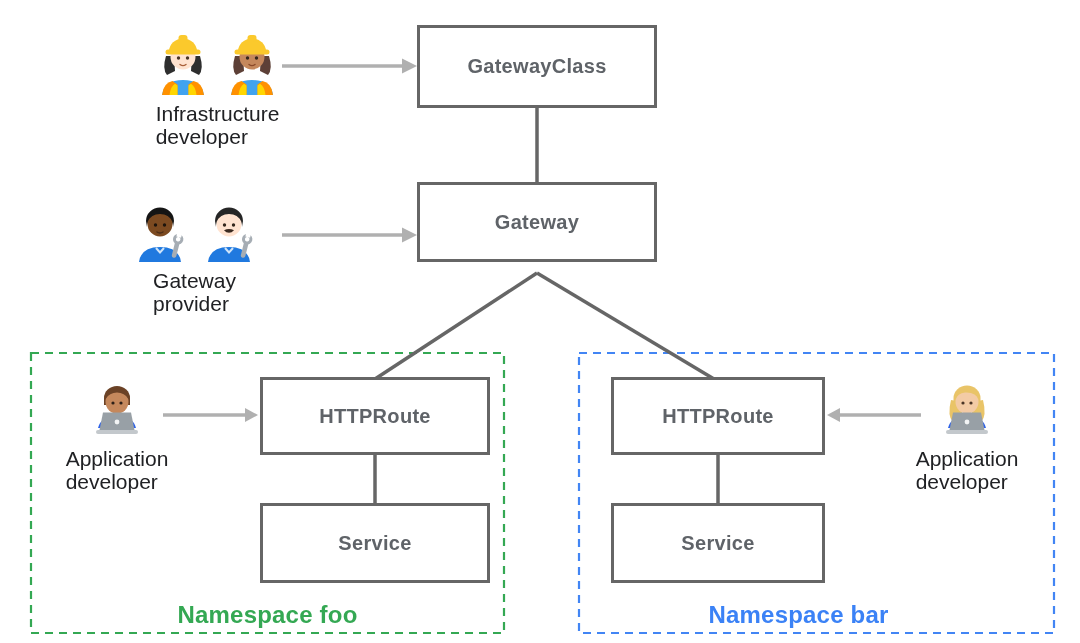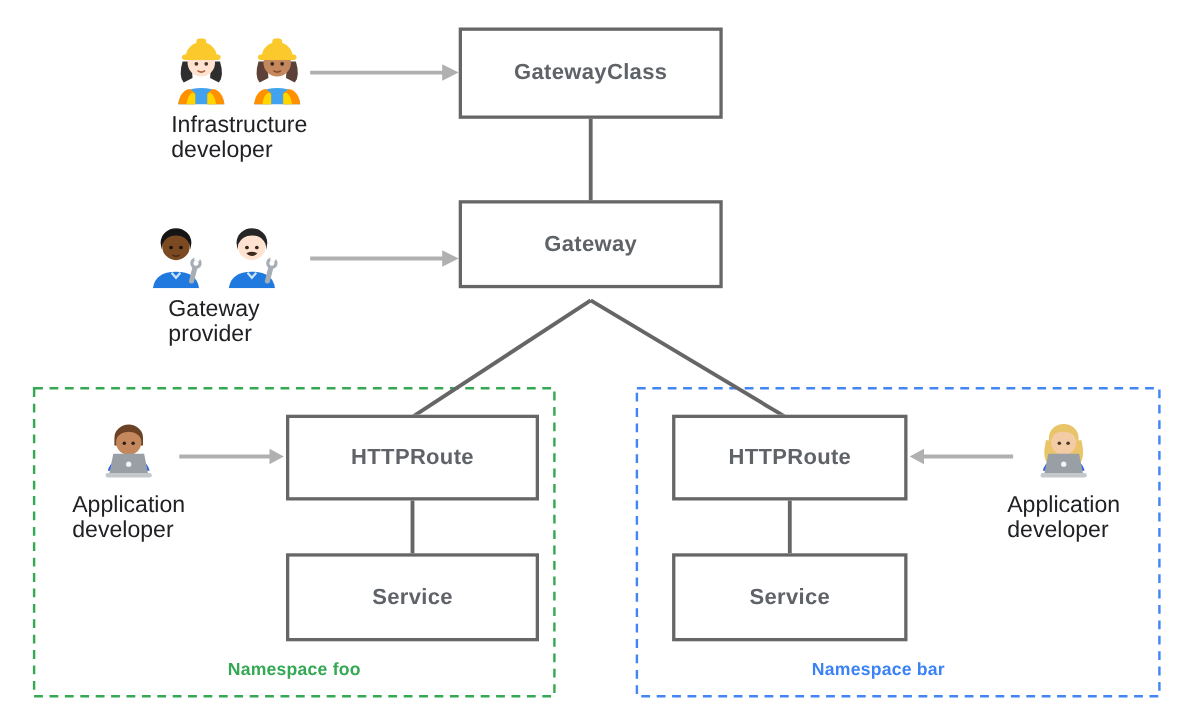--- a/index.html
+++ b/index.html
@@ -8,21 +8,21 @@
   .overlay{position:absolute;left:0;top:0;width:1080px;height:643px;pointer-events:none;}
   .node{position:absolute;background:#fff;border:3px solid #666666;display:flex;
         align-items:center;justify-content:center;font-size:20px;font-weight:700;
         color:#5f6368;letter-spacing:.3px;box-sizing:border-box;}
   .node-gatewayclass{left:417px;top:25px;width:240px;height:83px;}
   .node-gateway{left:417px;top:182px;width:240px;height:80px;}
   .node-httproute-foo{left:260px;top:377px;width:230px;height:78px;}
   .node-service-foo{left:260px;top:503px;width:230px;height:80px;}
   .node-httproute-bar{left:611px;top:377px;width:214px;height:78px;}
   .node-service-bar{left:611px;top:503px;width:214px;height:80px;}
-  .ns-label{position:absolute;text-align:center;font-size:16px;font-weight:700;letter-spacing:.2px;}
+  .ns-label{position:absolute;text-align:center;font-size:24px;font-weight:700;letter-spacing:.2px;}
   .ns-label-foo{left:30px;top:601px;width:475px;color:#34a853;}
   .ns-label-bar{left:560px;top:601px;width:477px;color:#3b82f6;}
   .persona{position:absolute;display:flex;flex-direction:column;align-items:center;gap:7px;}
   .persona .icons{display:flex;gap:9px;align-items:flex-end;}
   .plabel{font-size:21px;line-height:23px;color:#202124;text-align:left;}
   .persona-infra{left:120px;top:27px;width:195px;}
   .persona-cluster{left:97px;top:194px;width:195px;}
   .persona-devfoo{left:37px;top:376px;width:160px;}
   .persona-devbar{left:887px;top:376px;width:160px;}
 </style>

